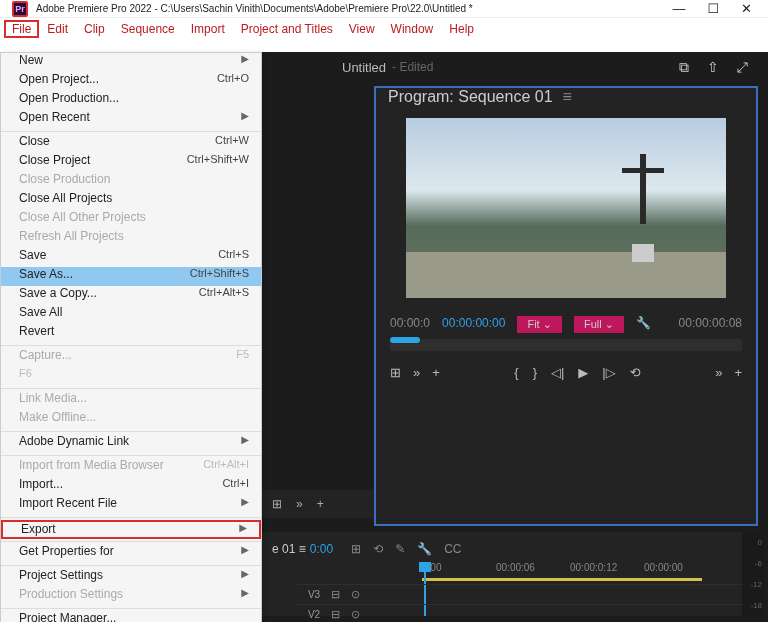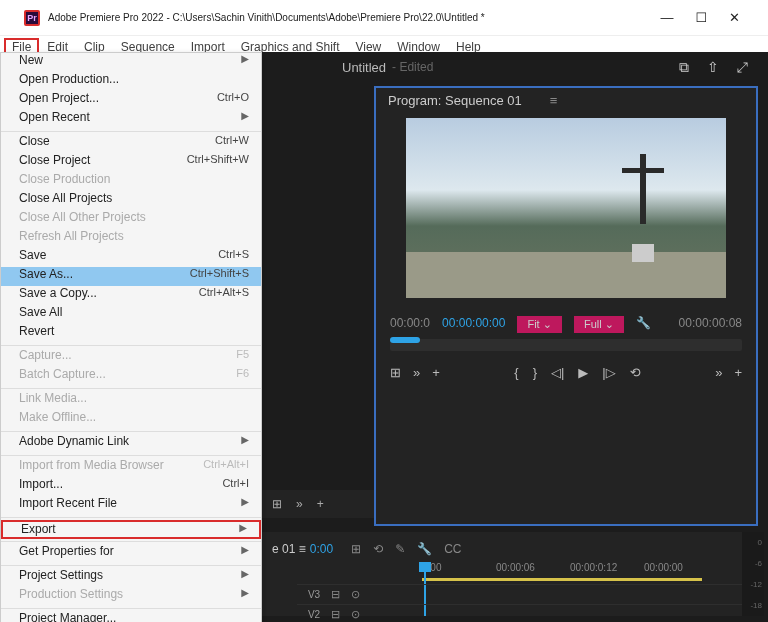--- a/index.html
+++ b/index.html
@@ -1,41 +1,41 @@
 <!DOCTYPE html>
 <html><head>
 <meta charset="utf-8">
 <style>
 * { margin:0; padding:0; box-sizing:border-box; font-family:"Segoe UI",Arial,sans-serif; }
 body { width:768px; height:622px; background:#fff; overflow:hidden; position:relative; }
-.titlebar { height:36px; display:flex; align-items:center; padding:0 24px; background:#fff; border-bottom:1px solid #eee; }
+.titlebar { height:18px; display:flex; align-items:center; padding:0 12px; background:#fff; border-bottom:1px solid #eee; }
 .titlebar .app-icon { width:16px; height:16px; background:#2a0a3a; border:2px solid #d92c2c; border-radius:2px; display:flex; align-items:center; justify-content:center; color:#e6a6ff; font-size:9px; font-weight:bold; }
 .titlebar .title { margin-left:8px; font-size:10px; color:#222; flex:1; }
 .winctrl { display:flex; gap:22px; margin-right:4px; color:#222; font-size:13px; }
 .winctrl span { cursor:default; }
-.menubar { height:22px; display:flex; align-items:center; padding:0 4px; background:#fff; font-size:12px; color:#404040; }
+.menubar { height:22px; display:flex; align-items:center; padding:0 4px; background:#fff; font-size:12px; color:#b91c1c; }
 .menubar .mi { padding:2px 8px; cursor:default; }
 .menubar .mi.file { border:2px solid #d92c2c; padding:0 6px; }
 .workspace { position:absolute; top:52px; left:0; right:0; bottom:0; background:#1c1c1c; }
 .ws-header { position:absolute; top:0; left:262px; right:0; height:30px; background:#1c1c1c; display:flex; align-items:center; }
 .ws-header .tabname { margin-left:80px; font-size:13px; color:#bbb; }
 .ws-header .edited { margin-left:6px; font-size:12px; color:#666; }
 .ws-header .icons { margin-left:auto; margin-right:20px; display:flex; gap:18px; color:#ccc; font-size:14px; }
 .dropdown { position:absolute; top:0; left:0; width:262px; background:#f5f5f5; border:1px solid #ccc; box-shadow:2px 2px 6px rgba(0,0,0,0.2); font-size:12px; color:#222; z-index:100; }
 .dd-item { display:flex; height:19px; padding:0 12px 0 18px; cursor:default; }
 .dd-item.hov { background:#90c8f0; }
 .dd-item.dim { color:#aaa; }
 .dd-item .lbl { flex:1; }
 .dd-item .sc { color:#444; font-size:11px; }
 .dd-item.dim .sc { color:#bbb; }
 .dd-item .arr { color:#666; font-size:10px; }
 .dd-sep { height:1px; background:#ddd; margin:2px 0; }
 .dd-export { border:2px solid #d92c2c; }
 .program-panel { position:absolute; top:34px; left:374px; right:10px; height:440px; border:2px solid #3a6ec0; background:#232323; }
-.pp-tab { height:24px; display:flex; align-items:center; padding:0 12px; font-size:13px; color:#ccc; gap:28px; }
+.pp-tab { height:24px; display:flex; align-items:flex-start; padding:0 12px; font-size:16px; color:#ccc; gap:10px; }
 .pp-tab .more { color:#888; }
 .preview { margin:6px auto 0; width:320px; height:180px; background:linear-gradient(180deg,#b8cce0 0%,#dde8ee 40%,#556b5a 60%,#6a7560 100%); position:relative; }
 .preview .cross { position:absolute; right:80px; top:36px; width:6px; height:70px; background:#2a2a2a; }
 .preview .cross::before { content:""; position:absolute; top:14px; left:-18px; width:42px; height:5px; background:#2a2a2a; }
 .preview .ground { position:absolute; bottom:0; left:0; right:0; height:46px; background:#9a9a88; }
 .preview .base { position:absolute; right:72px; bottom:36px; width:22px; height:18px; background:#ccc; }
 .timebar { display:flex; gap:12px; margin-top:18px; padding:0 14px; font-size:12px; }
 .timebar .t-left { color:#888; }
 .timebar .t-main { color:#2ea3e6; }
 .timebar .fit, .timebar .full { background:#be185d; color:#ccc; padding:2px 10px; font-size:11px; }
@@ -76,21 +76,21 @@
     <span>✕</span>
   </div>
 </div>
 
 <div class="menubar">
   <div class="mi file">File</div>
   <div class="mi">Edit</div>
   <div class="mi">Clip</div>
   <div class="mi">Sequence</div>
   <div class="mi">Import</div>
-  <div class="mi">Graphics and Shift</div>
+  <div class="mi">Project and Titles</div>
   <div class="mi">View</div>
   <div class="mi">Window</div>
   <div class="mi">Help</div>
 </div>
 
 <div class="workspace">
 
   <div class="ws-header">
     <span class="tabname">Untitled</span>
     <span class="edited">- Edited</span>
@@ -100,25 +100,25 @@
       <span>⤢</span>
     </div>
   </div>
 
   <div class="dropdown" id="dd">
       <div class="dd-item">
         <span class="lbl">New</span>
         <span class="arr">▶</span>
       </div>
       <div class="dd-item">
-        <span class="lbl">Open Production...</span>
-      </div>
-      <div class="dd-item">
         <span class="lbl">Open Project...</span>
         <span class="sc">Ctrl+O</span>
+      </div>
+      <div class="dd-item">
+        <span class="lbl">Open Production...</span>
       </div>
       <div class="dd-item">
         <span class="lbl">Open Recent</span>
         <span class="arr">▶</span>
       </div>
       <div class="dd-sep"></div>
       <div class="dd-item">
         <span class="lbl">Close</span>
         <span class="sc">Ctrl+W</span>
       </div>
@@ -155,21 +155,20 @@
       </div>
       <div class="dd-item">
         <span class="lbl">Revert</span>
       </div>
       <div class="dd-sep"></div>
       <div class="dd-item dim">
         <span class="lbl">Capture...</span>
         <span class="sc">F5</span>
       </div>
       <div class="dd-item dim">
-        <span class="lbl">Batch Capture...</span>
         <span class="sc">F6</span>
       </div>
       <div class="dd-sep"></div>
       <div class="dd-item dim">
         <span class="lbl">Link Media...</span>
       </div>
       <div class="dd-item dim">
         <span class="lbl">Make Offline...</span>
       </div>
       <div class="dd-sep"></div>

